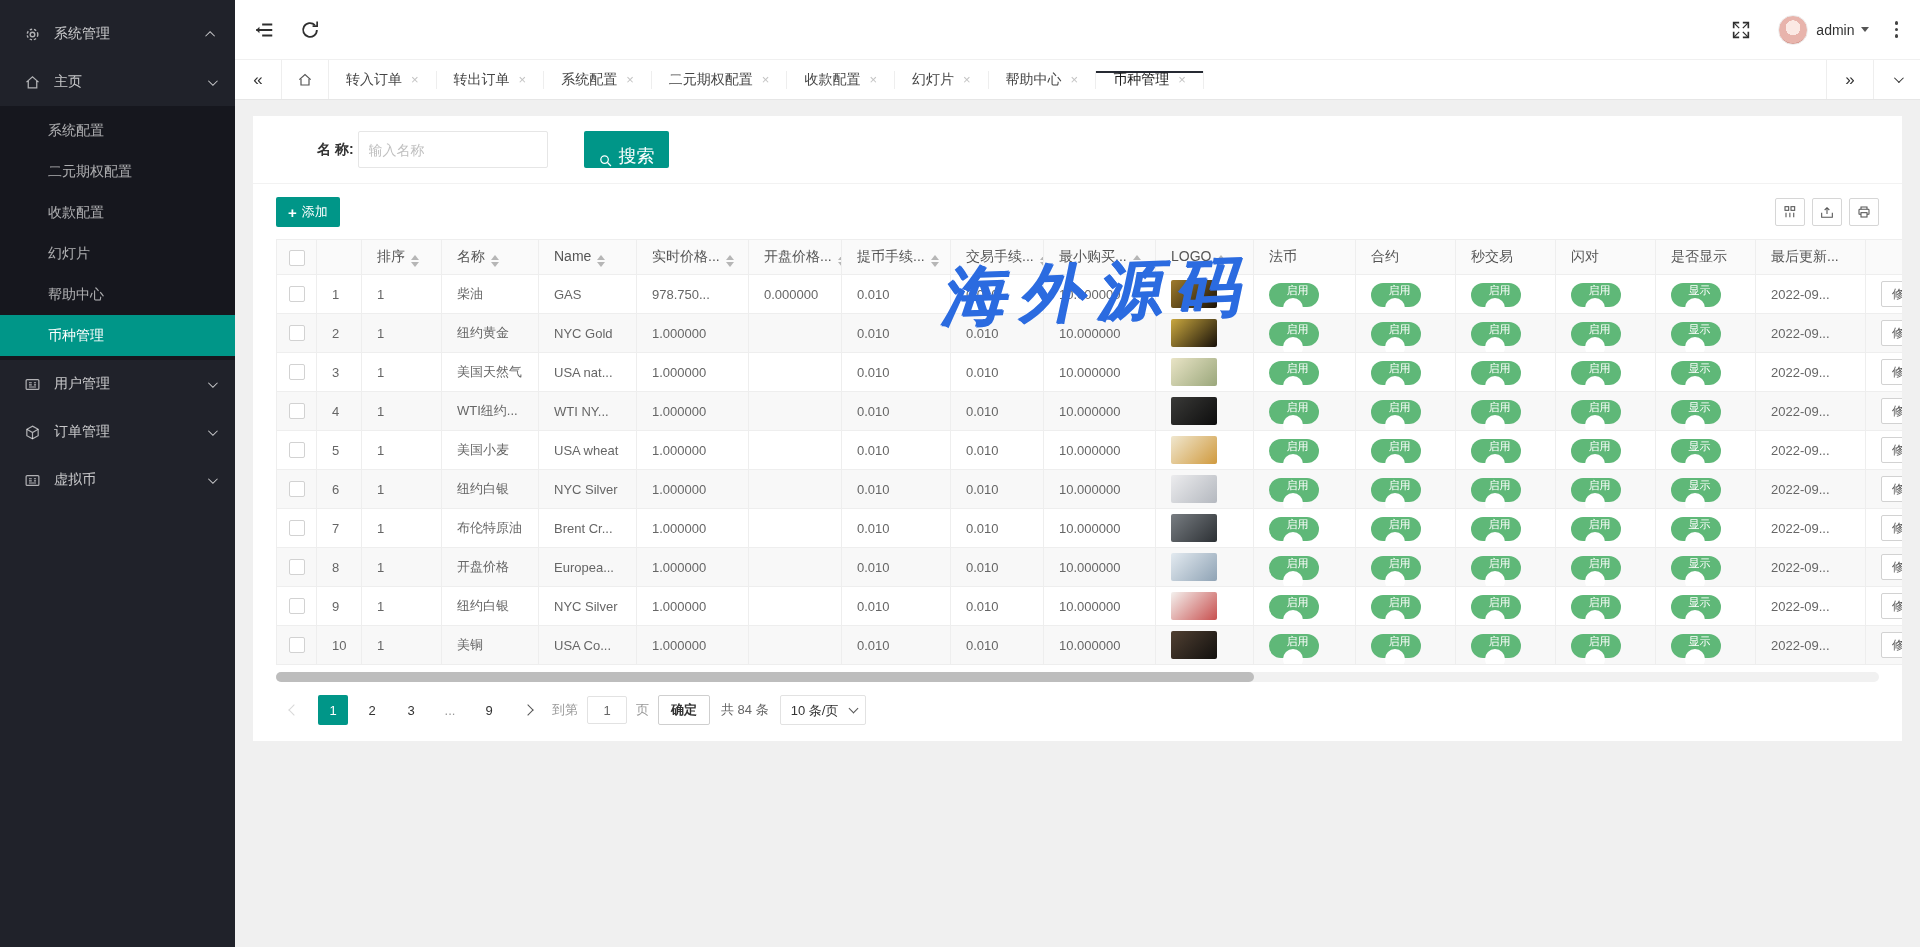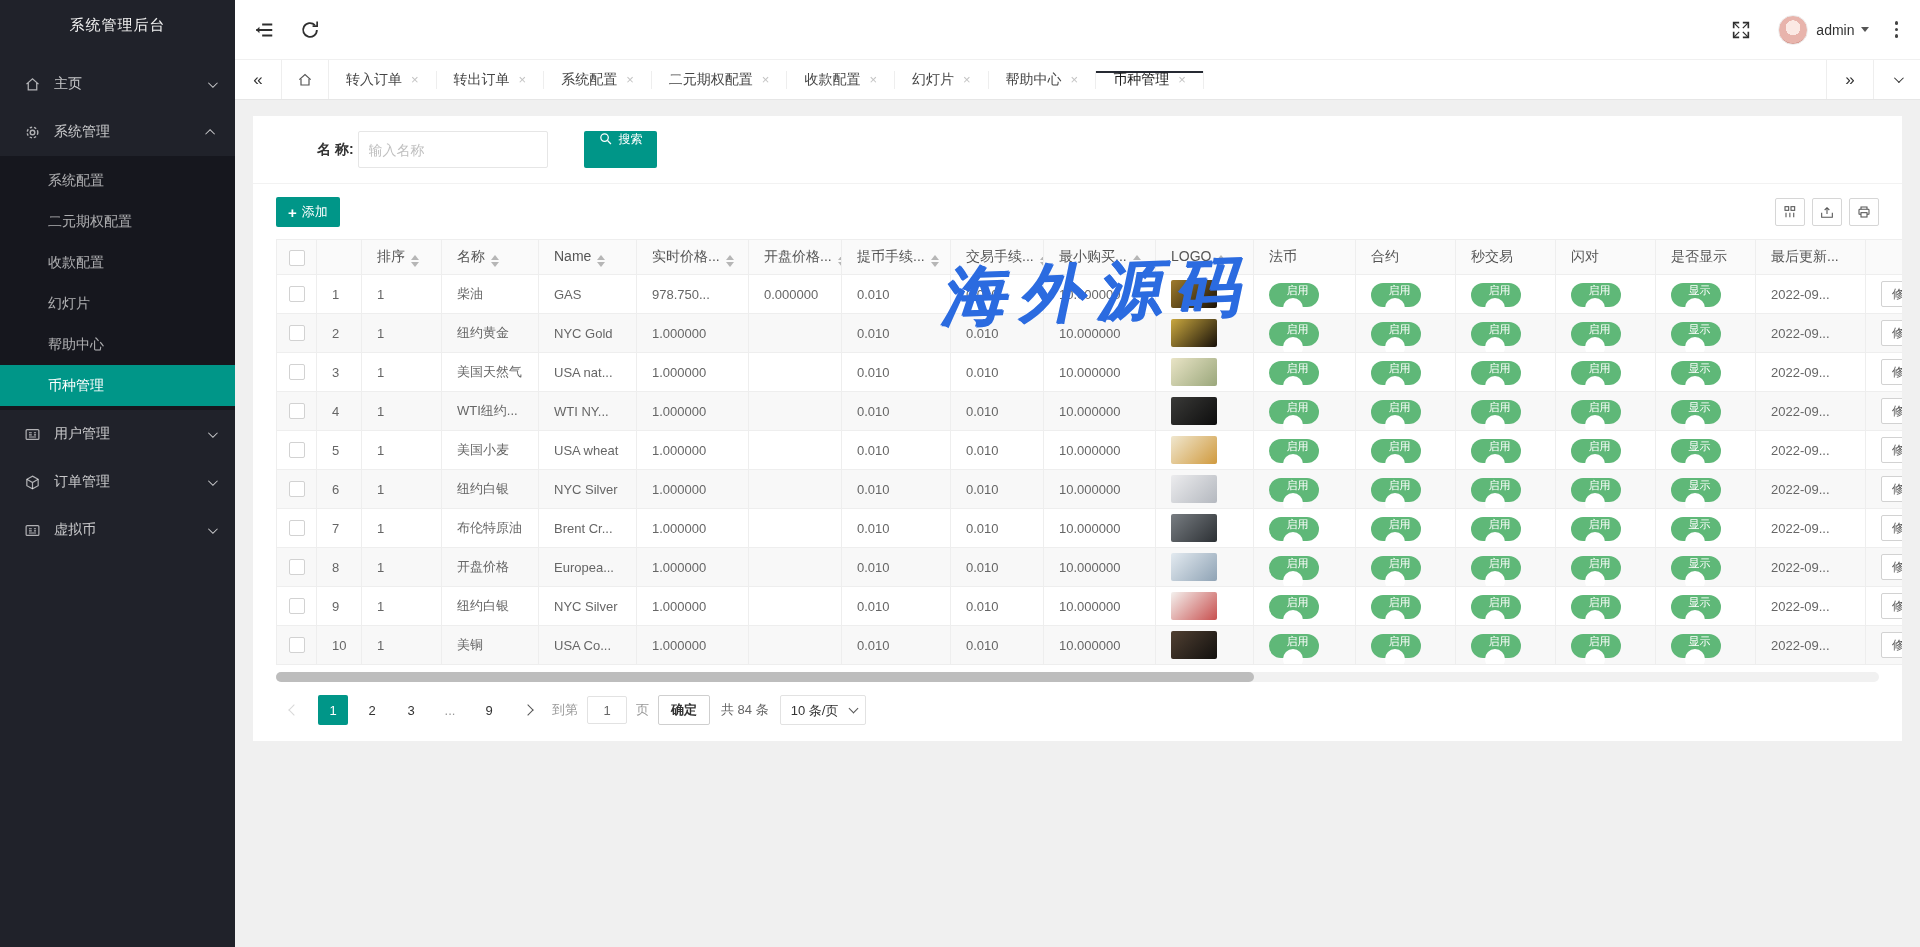--- a/index.html
+++ b/index.html
@@ -51,21 +51,21 @@
 
   
   .content { flex:1; position:relative; overflow:hidden; background:#f0f0f0; }
   .card { background:#fff; margin:16px 18px 0; padding-bottom:16px; }
 
   .search-row { display:flex; align-items:center; padding:15px 23px 15px 64px; }
   .search-label { color:#333; margin-right:4px; font-size:14px;font-weight:bold; }
   .search-input { width:190px; height:37px; border:1px solid #e6e6e6; border-radius:2px; padding:0 10px; font-size:14px; color:#0369a1; outline:none; }
   .search-input::placeholder { color:#c0c0c0; }
   .btn-search { margin-left:36px; height:37px; padding:0 14px; background:#009688; border:none; border-radius:2px; color:#fff;
-    font-size:12px; display:flex; align-items:flex-start; gap:6px; cursor:pointer; font-family:inherit; }
+    font-size:18px; display:flex; align-items:flex-end; gap:6px; cursor:pointer; font-family:inherit; }
   .btn-search svg { width:15px; height:15px; }
   .divider { height:1px; background:#f2f2f2; }
 
   .toolbar { display:flex; align-items:center; padding:13px 23px 12px; }
   .btn-add { height:30px; padding:0 12px; background:#009688; color:#fff; border:none; border-radius:2px; font-size:13px;
     display:flex; align-items:center; gap:5px; cursor:pointer; font-family:inherit; }
   .btn-add .plus { font-size:15px; font-weight:bold; line-height:1; }
   .tool-right { margin-left:auto; display:flex; gap:7px; }
   .tool-btn { width:30px; height:28px; background:#fff; border:1px solid #d6d6d6; border-radius:2px; color:#555;
     display:flex; align-items:center; justify-content:center; cursor:pointer; }
@@ -122,41 +122,40 @@
     padding:0 10px; font-size:12px; color:#666; flex:none; }
   .footer a { color:#1E9FFF; text-decoration:none; cursor:pointer; }
   .footer .ver { margin-left:auto; }
 </style>
 </head>
 <body>
 
 <div class="app">
 
   <aside class="sidebar">
-    <div class="side-title">系统管理后台</div>
     <nav class="side-menu" id="side-menu">
+        <div class="side-item">
+          <span class="mi">
+            <svg viewBox="0 0 24 24" fill="none" stroke="currentColor" stroke-width="2">
+              <circle cx="12" cy="12" r="3.2"></circle>
+              <circle cx="12" cy="12" r="7.5" stroke-dasharray="3.4 2.7"></circle>
+            </svg>
+          </span>
+          <span class="lbl">系统管理</span>
+          <span class="chev up"></span>
+        </div>
         <div class="side-item">
           <span class="mi">
             <svg viewBox="0 0 24 24" fill="none" stroke="currentColor" stroke-width="1.8">
               <path d="M3.5 11.5L12 4l8.5 7.5"></path>
               <path d="M6 10v9.5h12V10"></path>
             </svg>
           </span>
           <span class="lbl">主页</span>
           <span class="chev down"></span>
-        </div>
-        <div class="side-item">
-          <span class="mi">
-            <svg viewBox="0 0 24 24" fill="none" stroke="currentColor" stroke-width="2">
-              <circle cx="12" cy="12" r="3.2"></circle>
-              <circle cx="12" cy="12" r="7.5" stroke-dasharray="3.4 2.7"></circle>
-            </svg>
-          </span>
-          <span class="lbl">系统管理</span>
-          <span class="chev up"></span>
         </div>
         <div class="side-sub">
           <div class="side-sub-item">系统配置</div>
           <div class="side-sub-item">二元期权配置</div>
           <div class="side-sub-item">收款配置</div>
           <div class="side-sub-item">幻灯片</div>
           <div class="side-sub-item">帮助中心</div>
           <div class="side-sub-item active">币种管理</div>
         </div>
         <div class="side-item">

